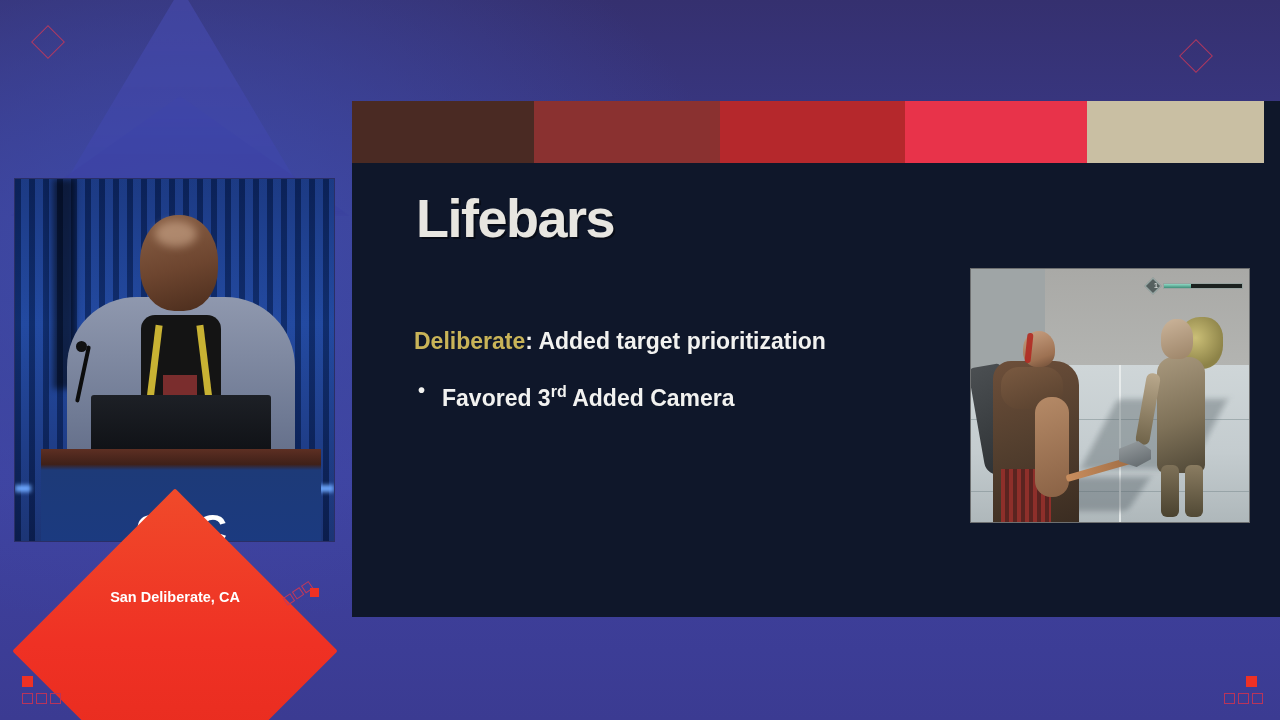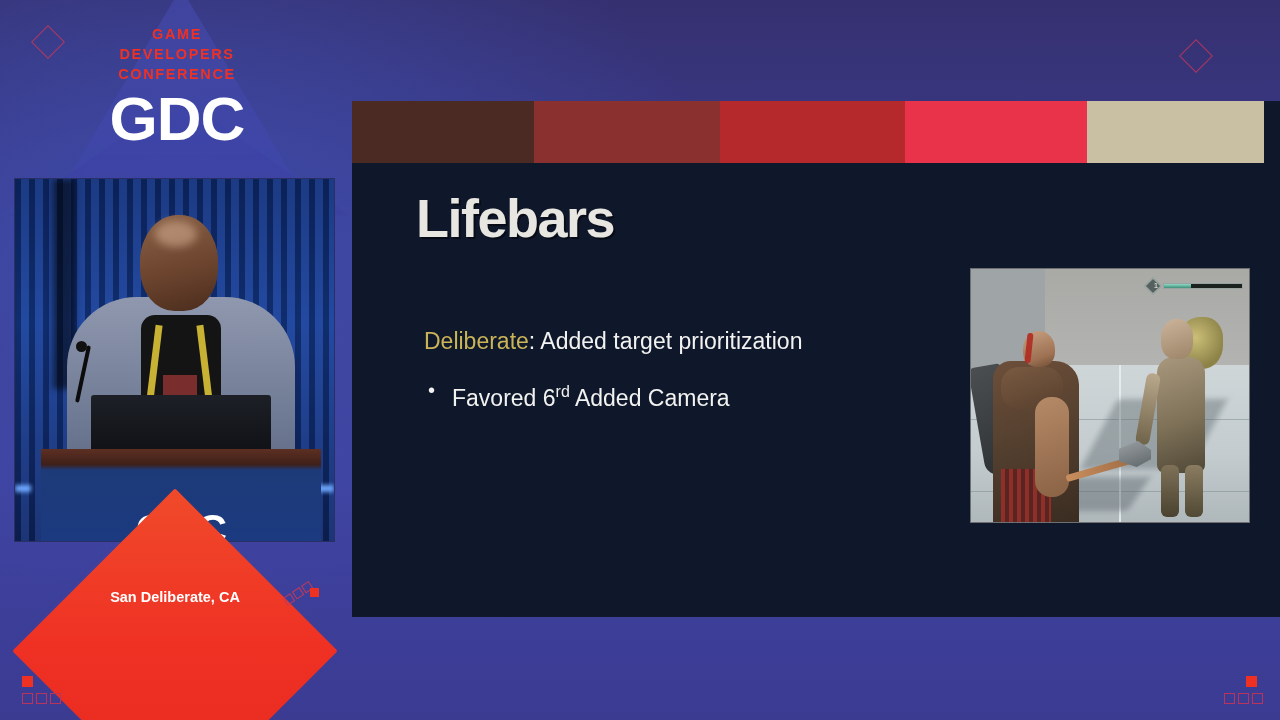--- a/index.html
+++ b/index.html
@@ -107,21 +107,21 @@
 
   
   .slide { position:absolute; left:352px; top:101px; width:1016px; height:516px;
            background:#0f172a; overflow:hidden;padding-left:37px; }
   .slide-bars { position:absolute; left:0; top:0; width:912px; height:62px; display:flex; }
   .slide-bars div { height:62px; }
   .slide-title { position:absolute; left:64px; top:88px;
                  color:#e8e6e0; font-size:54px; font-weight:bold; letter-spacing:-1.5px;
                  line-height:58px; text-shadow:2px 2px 0 rgba(0,0,0,.45);
                  font-family:"Liberation Sans", sans-serif; }
-  .slide-body { position:absolute; left:72px; top:225px; width:520px; color:#f2f2f0; }
+  .slide-body { position:absolute; left:62px; top:225px; width:520px; color:#f2f2f0;font-weight:bold; }
   .lead { font-size:23px; line-height:30px; margin-bottom:20px; white-space:nowrap; }
   .lead .kw { color:#c9b458; }
   .bullet { position:relative; font-size:23px; line-height:31px; padding-left:28px;
             margin-bottom:16px; }
   .bullet::before { content:"\2022"; position:absolute; left:4px; top:-1px;
                     font-size:20px; color:#f2f2f0; }
   .bullet sup { font-size:16px; vertical-align:super; }
 
   
   .shot { position:absolute; left:618px; top:167px; width:280px; height:255px;
@@ -195,26 +195,20 @@
 
 <div id="stage">
 
   <div class="bg-base"></div>
   <div class="bg-triangle"></div>
   <div class="bg-triangle2"></div>
 
   <div class="diamond-outline" id="diamond-tl"></div>
   <div class="diamond-outline" id="diamond-tr"></div>
 
-  <div class="logo-block">
-    <div class="logo-gdc-words">GAME</div>
-    <div class="logo-gdc-words">DEVELOPERS</div>
-    <div class="logo-gdc-words">CONFERENCE</div>
-    <div class="logo-gdc-mark">GDC</div>
-  </div>
 
   <div class="video">
     <div class="v-curtain"></div>
     <div class="v-curtain-dark"></div>
     <div class="v-sidelight-l"></div>
     <div class="v-sidelight-r"></div>
     <div class="v-torso"></div>
     <div class="v-head"></div>
     <div class="v-head-shine"></div>
     <div class="v-shirt"></div>
@@ -252,21 +246,21 @@
         <div style="background: rgb(201, 191, 163); width: 177px;"></div>
       </div>
 
     <div class="slide-title">Lifebars</div>
 
     <div class="slide-body">
       <div class="lead">
         <span class="kw">Deliberate</span><span>: Added target prioritization</span>
       </div>
       <div class="bullet">
-        <span>Favored 6</span><sup>rd</sup><span> Added Camera</span>
+        <span>Favored 3</span><sup>rd</sup><span> Added Camera</span>
       </div>
     </div>
 
     <div class="shot">
       <div class="shot-sky"></div>
       <div class="shot-floor"></div>
       <div class="shot-wall"></div>
       <div class="shot-gridline" style="top:150px"></div>
       <div class="shot-gridline" style="top:222px"></div>
       <div class="shot-pole"></div>

